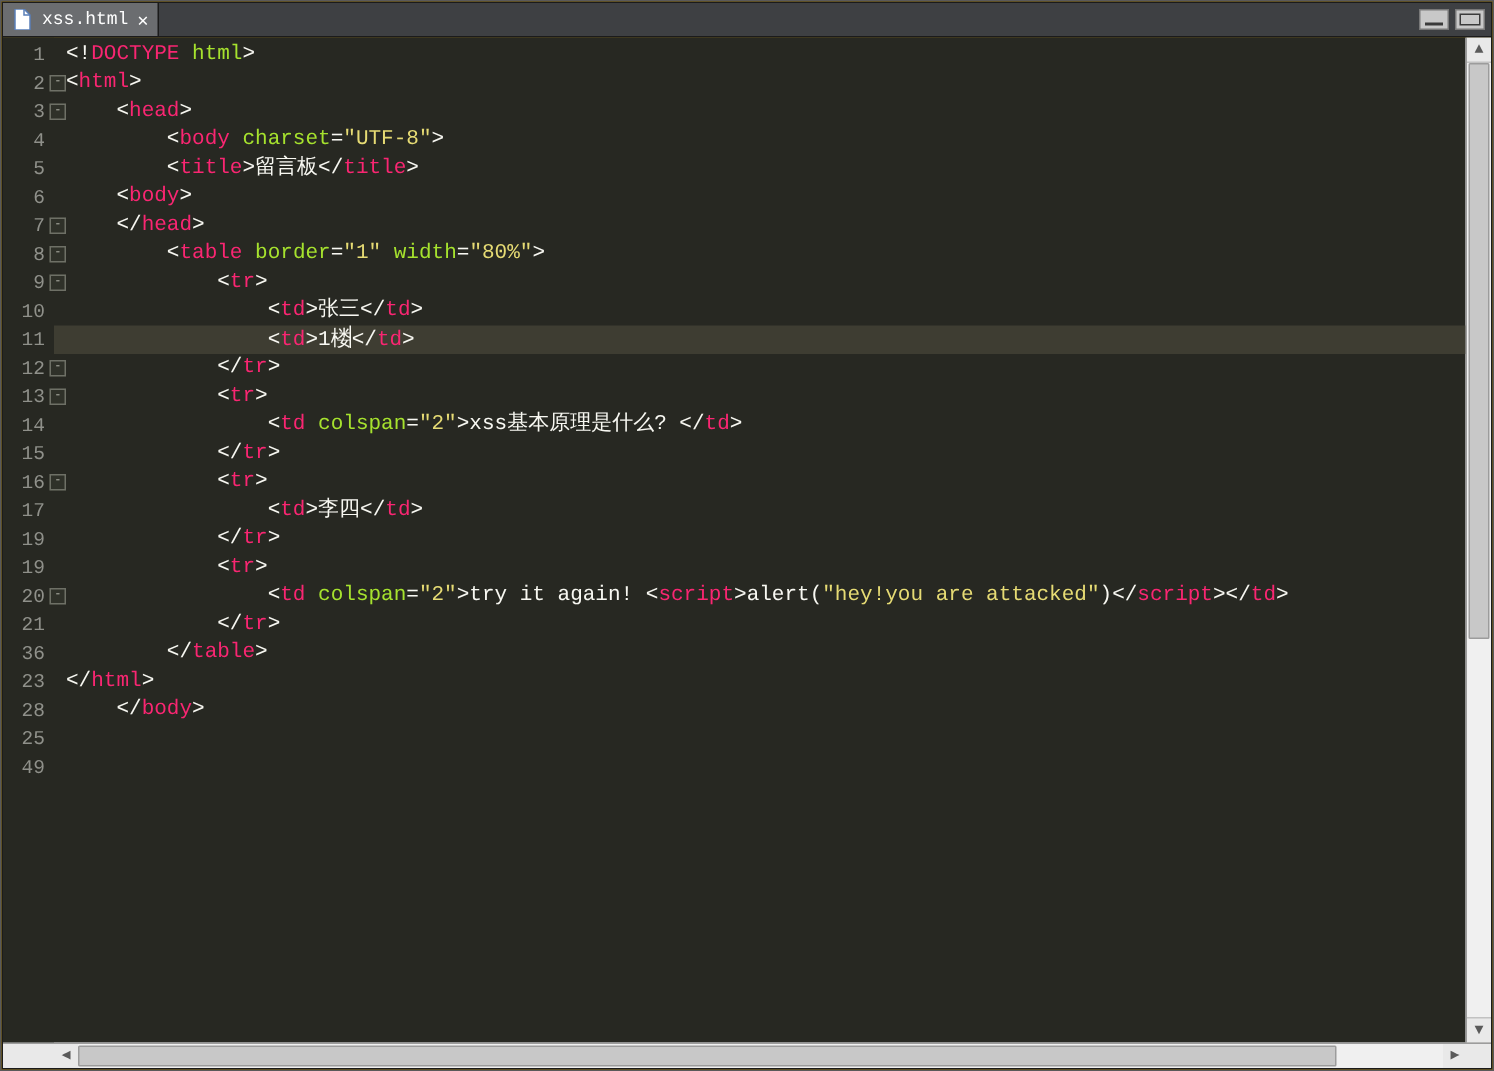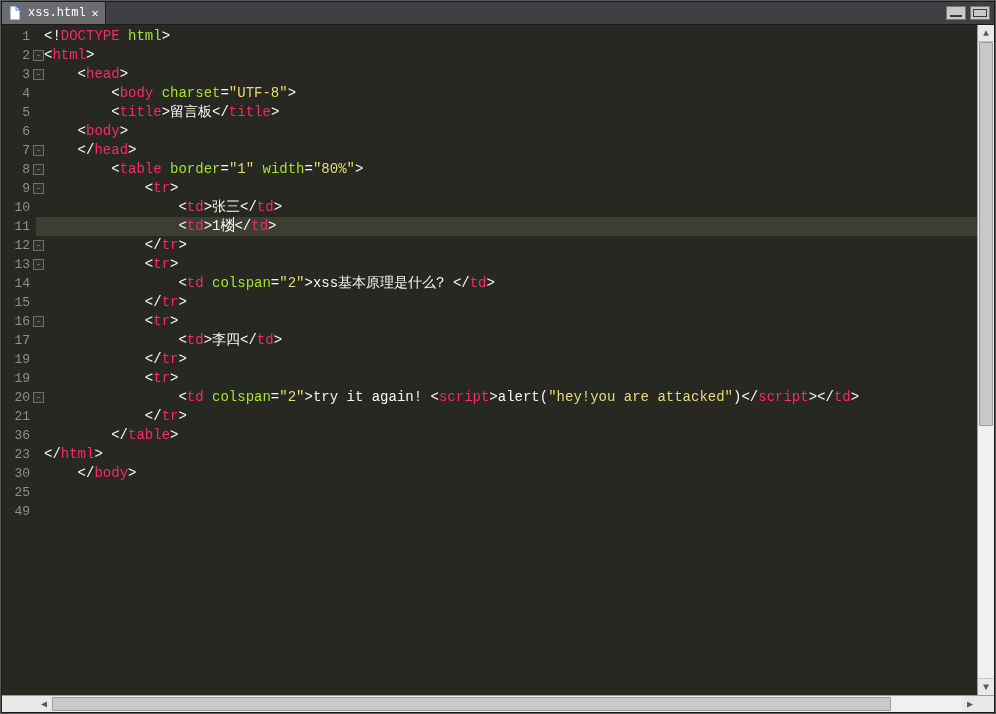--- a/index.html
+++ b/index.html
@@ -206,21 +206,21 @@
           <div class="ln">14</div>
           <div class="ln">15</div>
           <div class="ln">16<div class="fold">-</div></div>
           <div class="ln">17</div>
           <div class="ln">19</div>
           <div class="ln">19</div>
           <div class="ln">20<div class="fold">-</div></div>
           <div class="ln">21</div>
           <div class="ln">36</div>
           <div class="ln">23</div>
-          <div class="ln">30</div>
+          <div class="ln">28</div>
           <div class="ln">25</div>
           <div class="ln">49</div>
         </div>
       <div class="code" id="code">
           <div class="line"><span class="c-punc">&lt;!</span><span class="c-tag">DOCTYPE</span><span class="c-punc"> </span><span class="c-attr">html</span><span class="c-punc">&gt;</span></div>
           <div class="line"><span class="c-punc">&lt;</span><span class="c-tag">html</span><span class="c-punc">&gt;</span></div>
           <div class="line"><span class="c-punc">    </span><span class="c-punc">&lt;</span><span class="c-tag">head</span><span class="c-punc">&gt;</span></div>
           <div class="line"><span class="c-punc">        </span><span class="c-punc">&lt;</span><span class="c-tag">body</span><span class="c-punc"> </span><span class="c-attr">charset</span><span class="c-punc">=</span><span class="c-str">"UTF-8"</span><span class="c-punc">&gt;</span></div>
           <div class="line"><span class="c-punc">        </span><span class="c-punc">&lt;</span><span class="c-tag">title</span><span class="c-punc">&gt;</span><span class="c-text">留言板</span><span class="c-punc">&lt;/</span><span class="c-tag">title</span><span class="c-punc">&gt;</span></div>
           <div class="line"><span class="c-punc">    </span><span class="c-punc">&lt;</span><span class="c-tag">body</span><span class="c-punc">&gt;</span></div>

